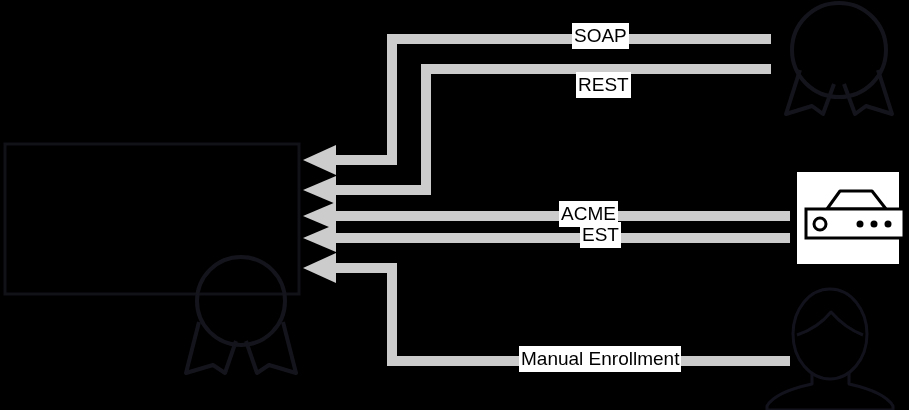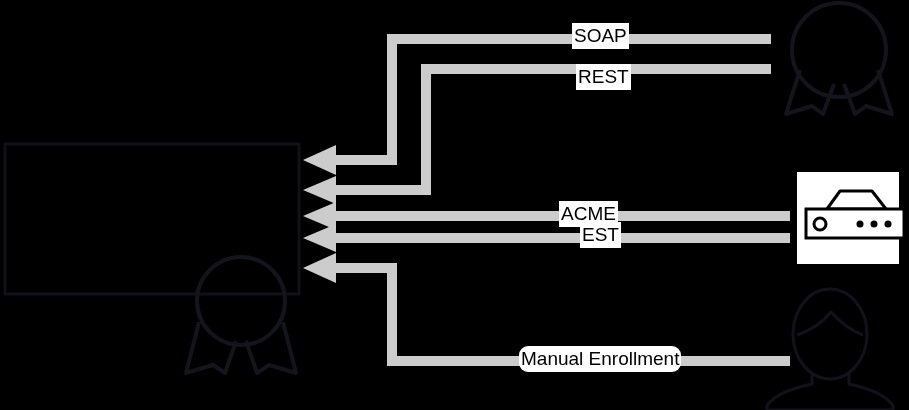--- a/index.html
+++ b/index.html
@@ -96,21 +96,21 @@
     <g fill="none" stroke="#12121c" stroke-width="3" stroke-linejoin="round">
       <ellipse cx="830" cy="334" rx="37" ry="45"></ellipse>
       <path d="M797 335 Q818 328 831 312 Q845 328 863 335"></path>
       <path d="M812 373 L812 384 Q775 392 767 406 L767 410 L893 410 L893 406 Q885 392 849 384 L849 373"></path>
     </g>
 
   </svg>
 
   <div class="edge-label" style="left:572px; top:23px;">SOAP</div>
 
-  <div class="edge-label" style="left:576px; top:64px;">REST</div>
+  <div class="edge-label" style="left:576px; top:72px;">REST</div>
 
   <div class="edge-label" style="left:559px; top:201px;">ACME</div>
 
   <div class="edge-label" style="left:580px; top:222px;">EST</div>
 
-  <div class="edge-label" style="left:519px; top:346px;border-radius:9px;">Manual Enrollment</div>
+  <div class="edge-label" style="left:519px; top:346px;">Manual Enrollment</div>
 
 </div>
 
 </body></html>

